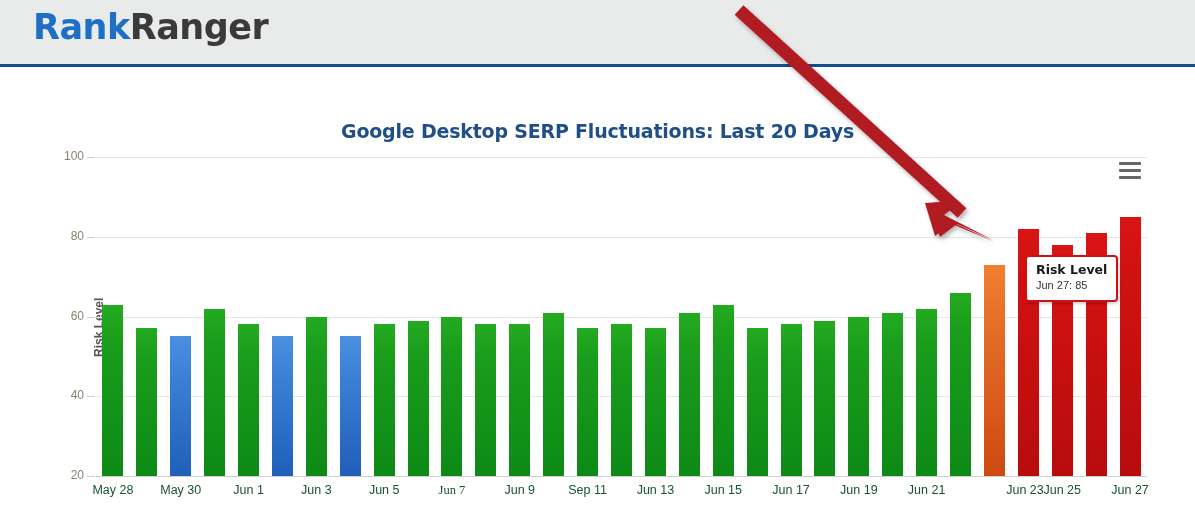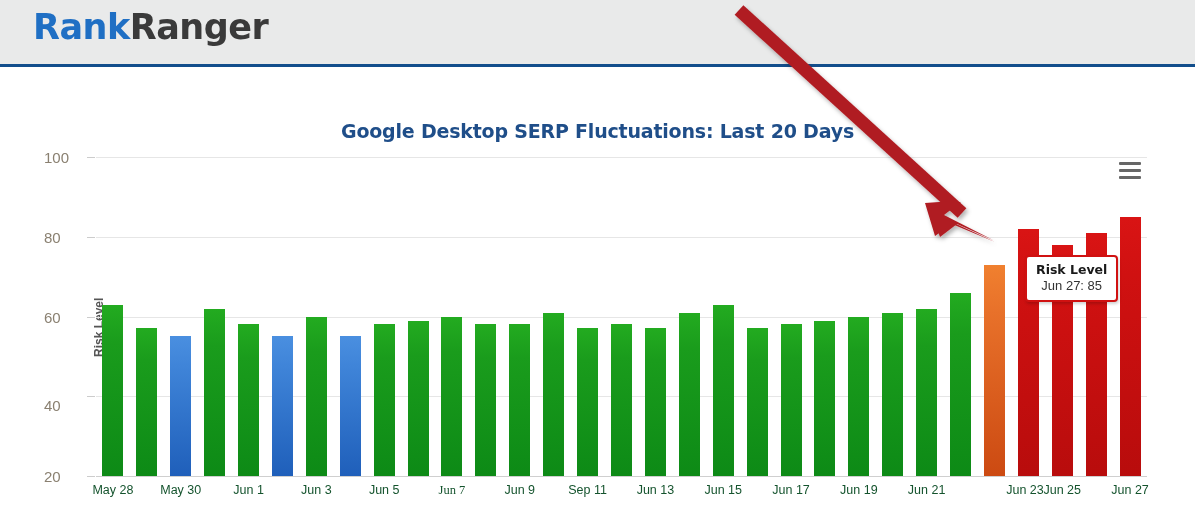--- a/index.html
+++ b/index.html
@@ -87,22 +87,23 @@
   .gridline {
     position: absolute;
     left: 0;
     width: 100%;
     height: 1px;
     background: #e6e6e6;
   }
   .gridline.axis-base { background: #cfcfcf; }
   .y-label {
     position: absolute;
+    text-align: right;
     width: 40px;
-    font-size: 15px;
+    font-size: 12px;
     color: #8a8071;
     font-family: "Liberation Sans", sans-serif;
   }
   .y-tickmark {
     position: absolute;
     width: 8px;
     height: 1px;
     background: #cccccc;
   }
 
@@ -154,25 +155,24 @@
     z-index: 40;
   }
   #tooltip .tt-title {
     font-size: 12.5px;
     font-weight: bold;
     color: #1a1a1a;
     font-family: "DejaVu Sans", sans-serif;
     line-height: 15px;
   }
   #tooltip .tt-value {
-    font-size: 13px;
+    font-size: 11px;
     color: #333333;
     font-family: "Liberation Sans", sans-serif;
     line-height: 17px;
-    text-align: center;
   }
 
   
   #annotation-arrow {
     position: absolute;
     left: 0; top: 0;
     width: 1195px;
     height: 520px;
     pointer-events: none;
     z-index: 50;
@@ -202,21 +202,21 @@
     <div id="gridlines-layer">
         <div class="gridline axis-base" style="top: 319px;"></div>
         <div class="gridline" style="top: 239.25px;"></div>
         <div class="gridline" style="top: 159.5px;"></div>
         <div class="gridline" style="top: 79.75px;"></div>
         <div class="gridline" style="top: 0px;"></div>
       </div>
     <div id="yticks-layer">
         <div class="y-label" style="left: -52px; top: 311px;">20</div>
         <div class="y-tickmark" style="left: -9px; top: 319px;"></div>
-        <div class="y-label" style="left: -52px; top: 231.25px; margin-top: 9px;">40</div>
+        <div class="y-label" style="left: -52px; top: 231.25px;">40</div>
         <div class="y-tickmark" style="left: -9px; top: 239.25px;"></div>
         <div class="y-label" style="left: -52px; top: 151.5px;">60</div>
         <div class="y-tickmark" style="left: -9px; top: 159.5px;"></div>
         <div class="y-label" style="left: -52px; top: 71.75px;">80</div>
         <div class="y-tickmark" style="left: -9px; top: 79.75px;"></div>
         <div class="y-label" style="left: -52px; top: -8px;">100</div>
         <div class="y-tickmark" style="left: -9px; top: 0px;"></div>
       </div>
     <div id="bars-layer">
         <div class="bar green" title="May 28: 63" style="left: 6.45161px; height: 171.463px;"></div>

